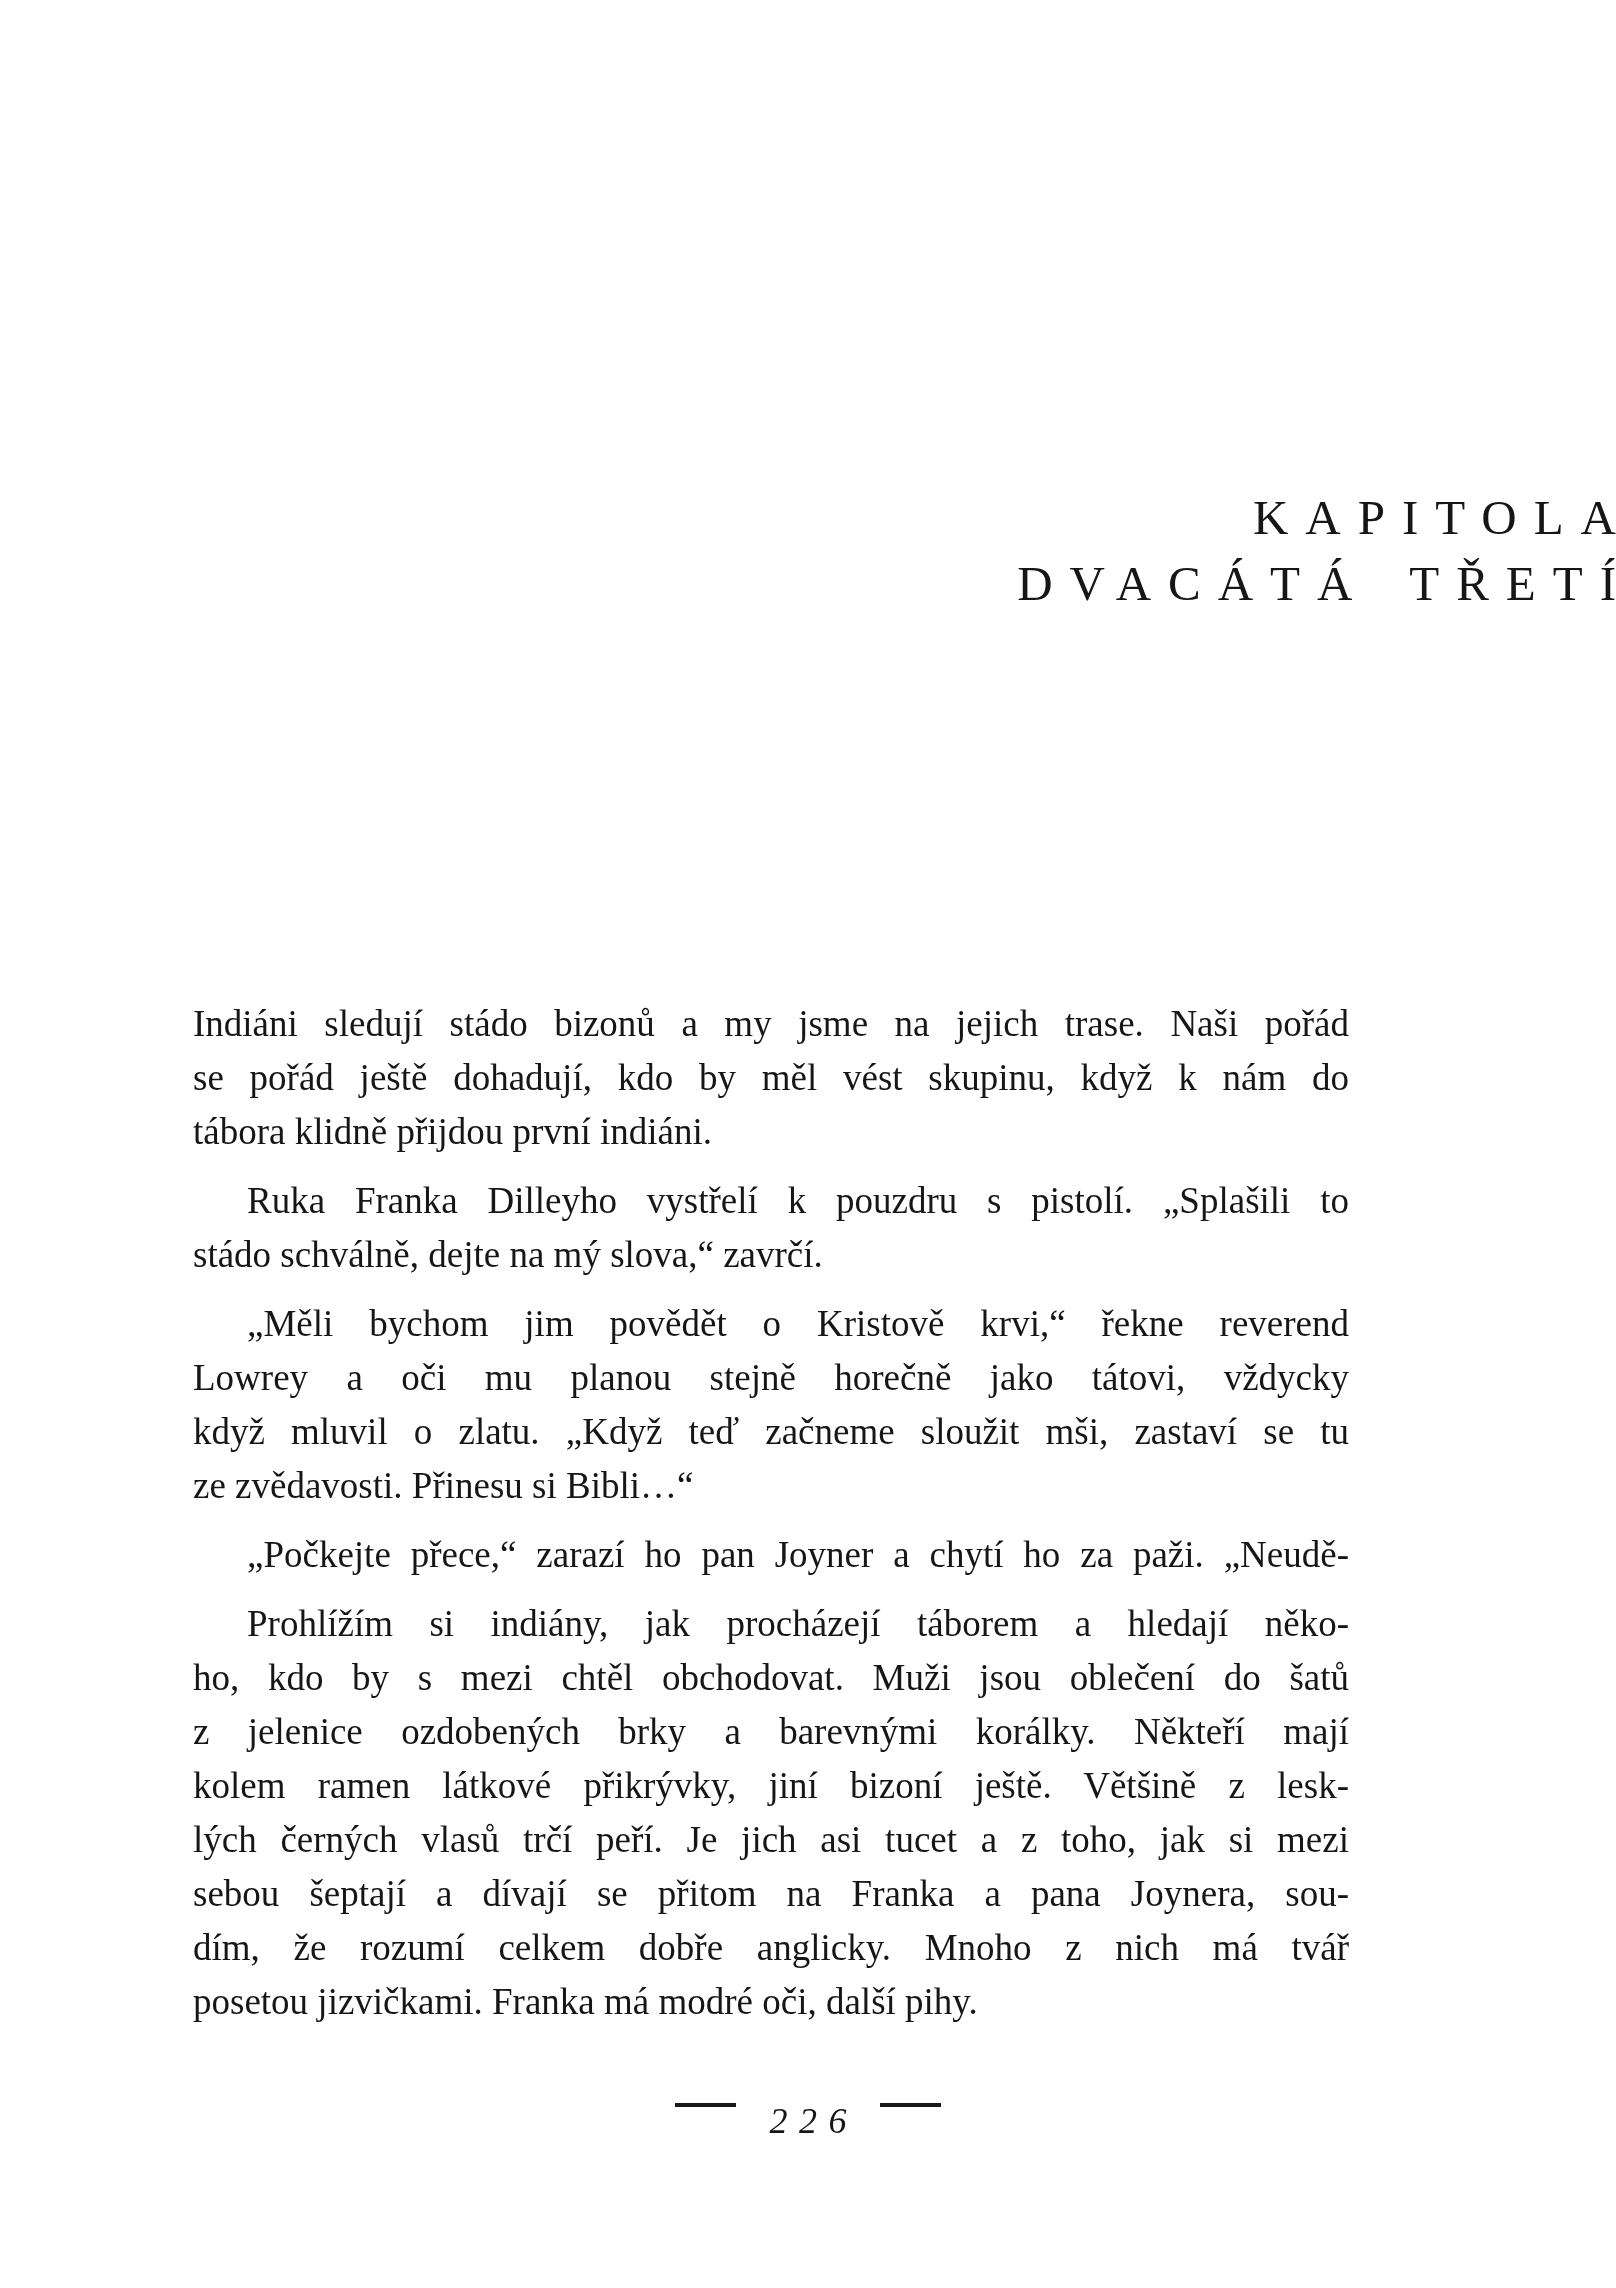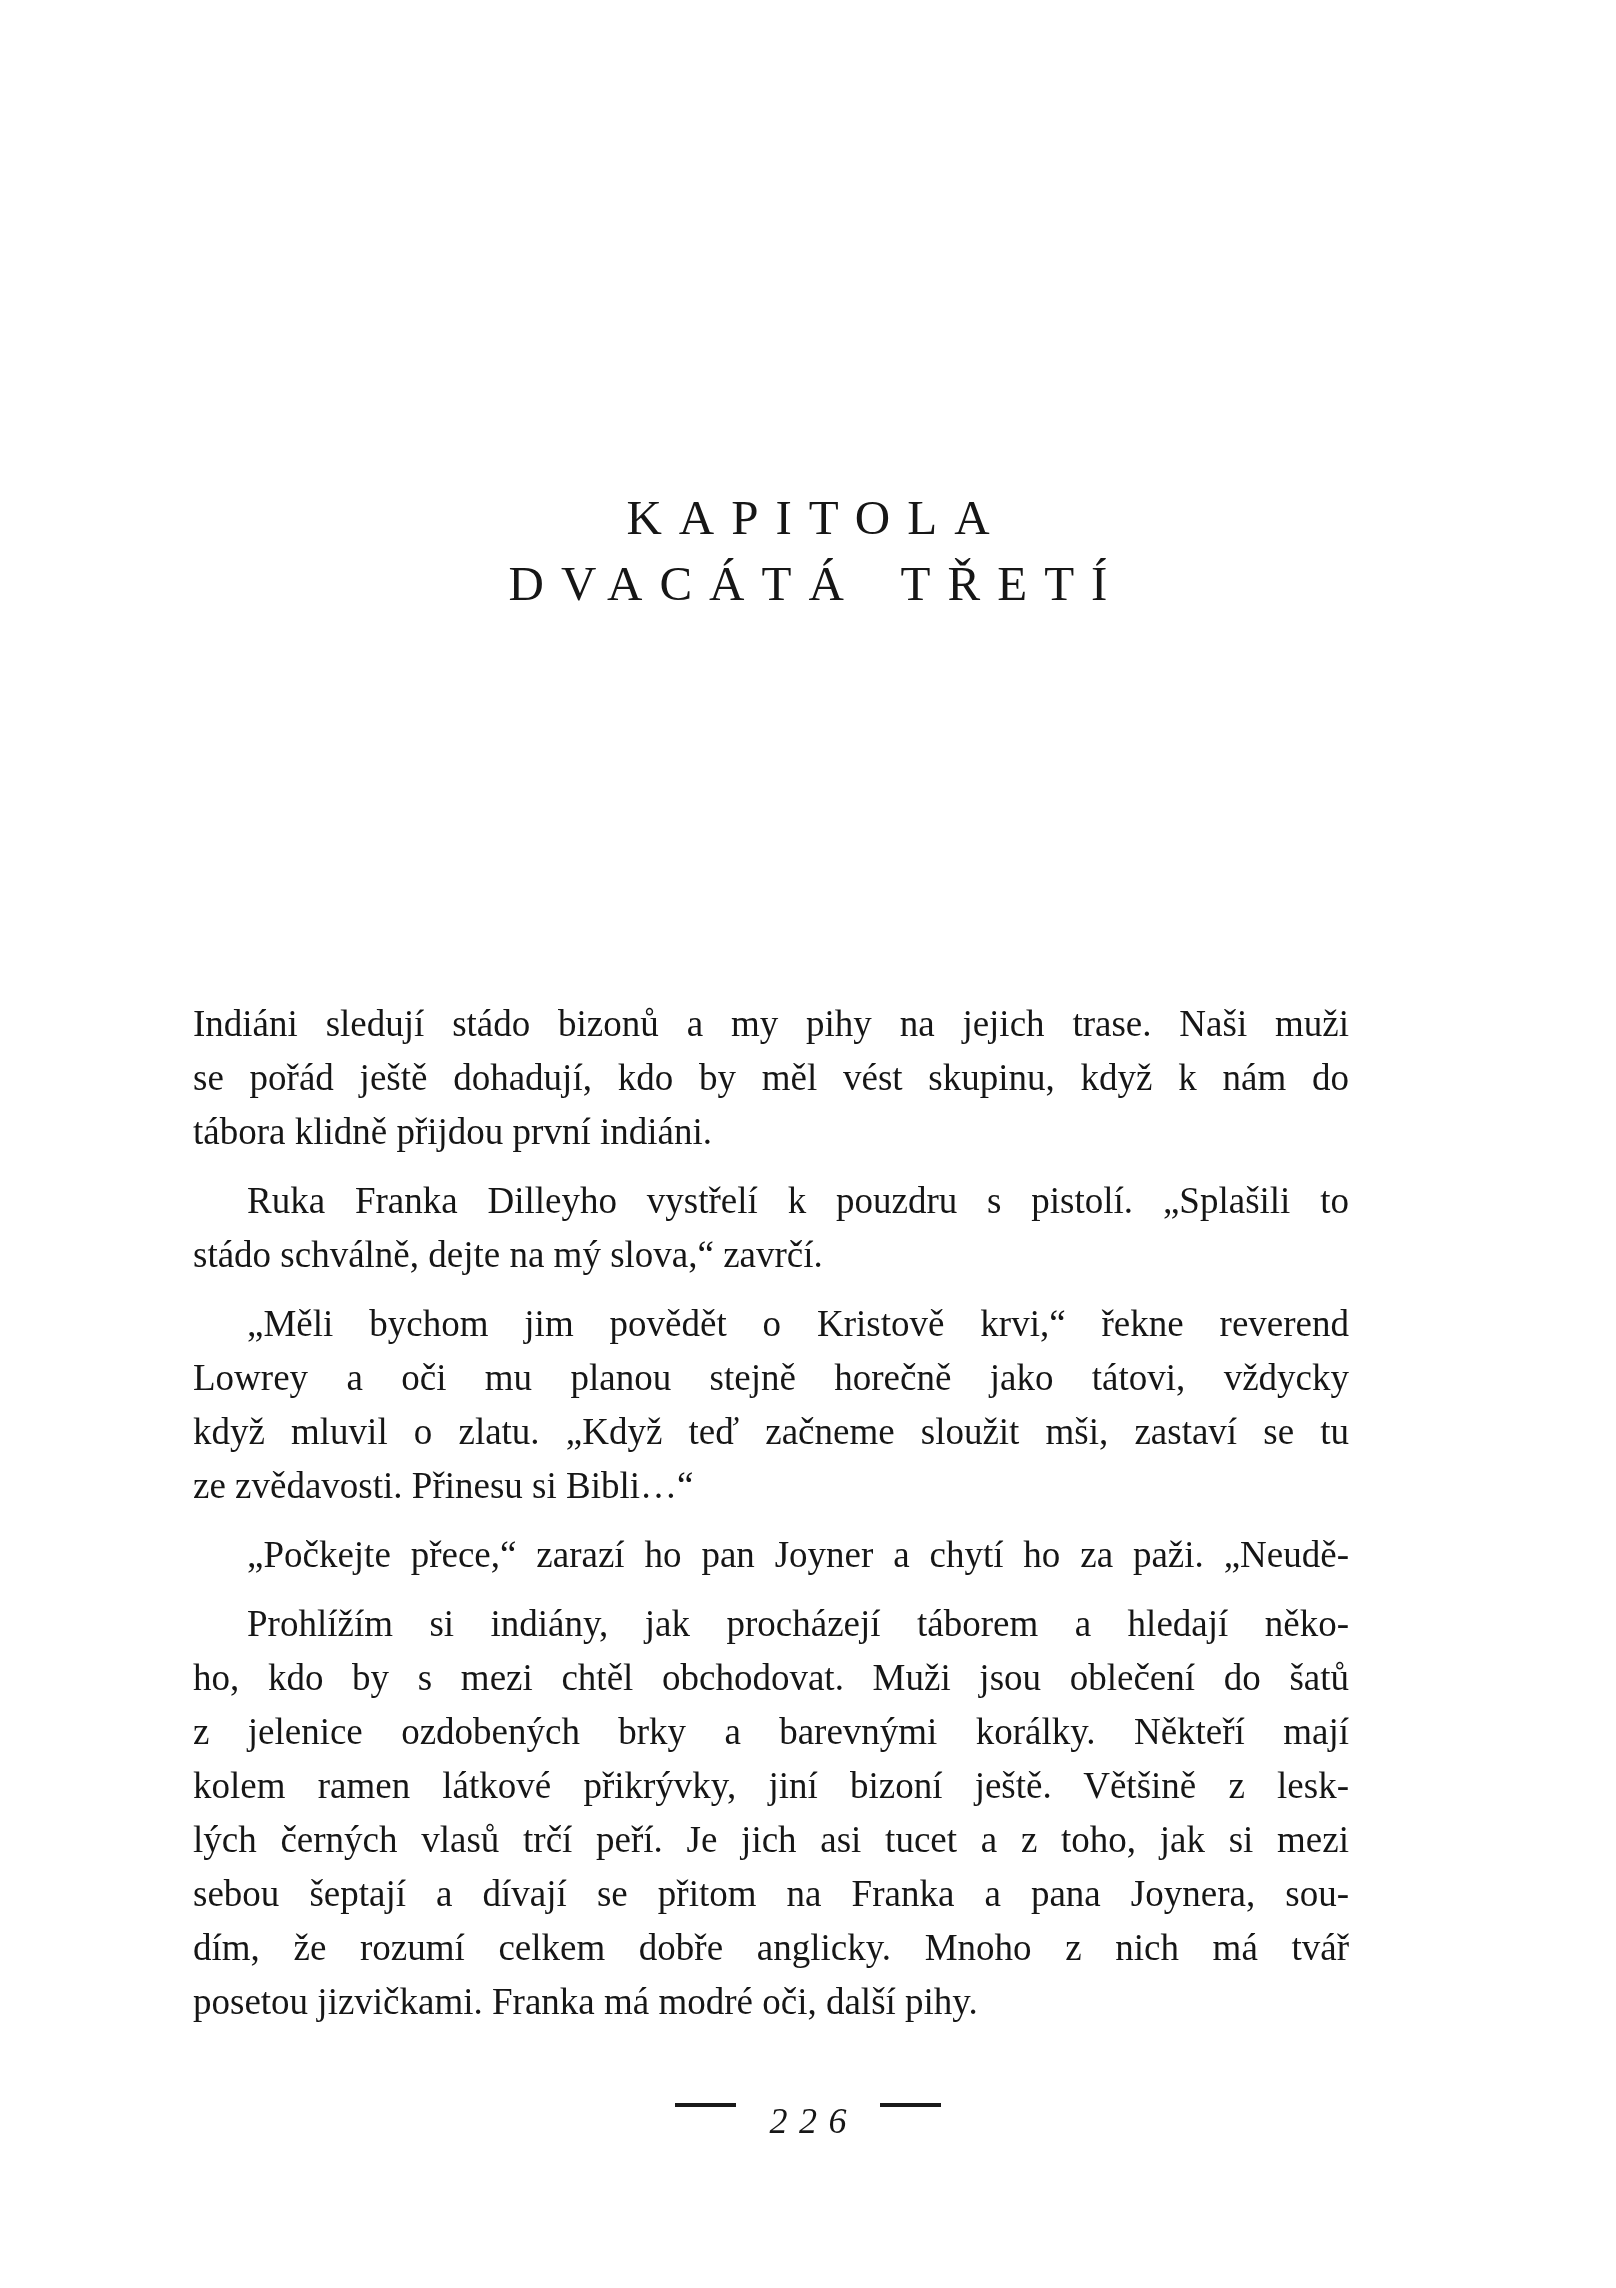--- a/index.html
+++ b/index.html
@@ -15,21 +15,21 @@
     color: #1a1a1a;
     font-family: "Liberation Serif", "DejaVu Serif", serif;
     overflow: hidden;
   }
   
   .chapter-heading {
     position: absolute;
     top: 485px;
     left: 0;
     width: 100%;
-    text-align: center;
+    text-align: right;
     font-size: 49px;
     line-height: 66px;
     letter-spacing: 17px;
     word-spacing: 11.4px;
     color: #161616;
   }
   .chapter-heading .hline {
     white-space: nowrap;
     
     margin-right: -17px;
@@ -90,21 +90,21 @@
 
 <div class="page">
 
   <div class="chapter-heading">
     <div class="hline">KAPITOLA</div>
     <div class="hline">DVACÁTÁ TŘETÍ</div>
   </div>
 
   <div class="body-text">
 
-    <div class="line">Indiáni sledují stádo bizonů a my pihy na jejich trase. Naši muži</div>
+    <div class="line">Indiáni sledují stádo bizonů a my jsme na jejich trase. Naši pořád</div>
     <div class="line">se pořád ještě dohadují, kdo by měl vést skupinu, když k nám do</div>
     <div class="line last">tábora klidně přijdou první indiáni.</div>
 
     <div class="line indent">Ruka Franka Dilleyho vystřelí k pouzdru s pistolí. „Splašili to</div>
     <div class="line last">stádo schválně, dejte na mý slova,“ zavrčí.</div>
 
     <div class="line indent">„Měli bychom jim povědět o Kristově krvi,“ řekne reverend</div>
     <div class="line">Lowrey a oči mu planou stejně horečně jako tátovi, vždycky</div>
     <div class="line">když mluvil o zlatu. „Když teď začneme sloužit mši, zastaví se tu</div>
     <div class="line last">ze zvědavosti. Přinesu si Bibli…“</div>

